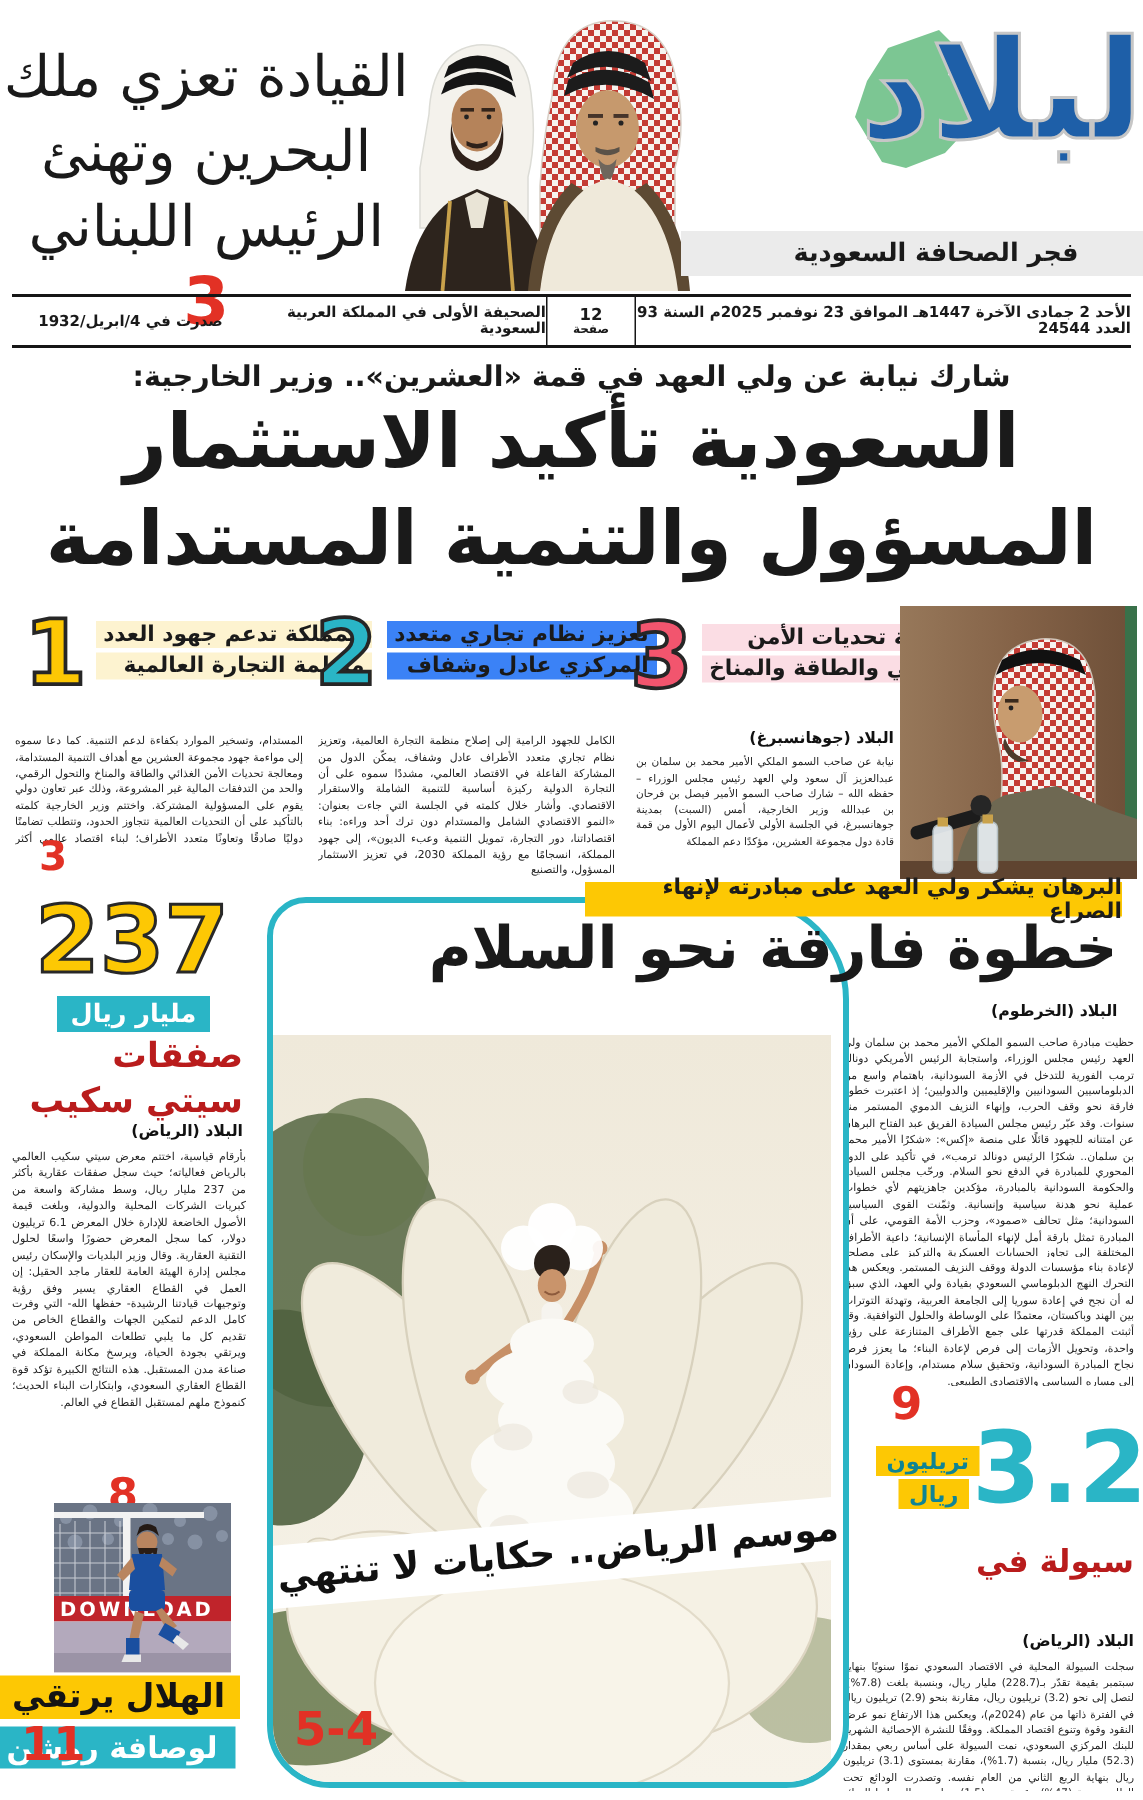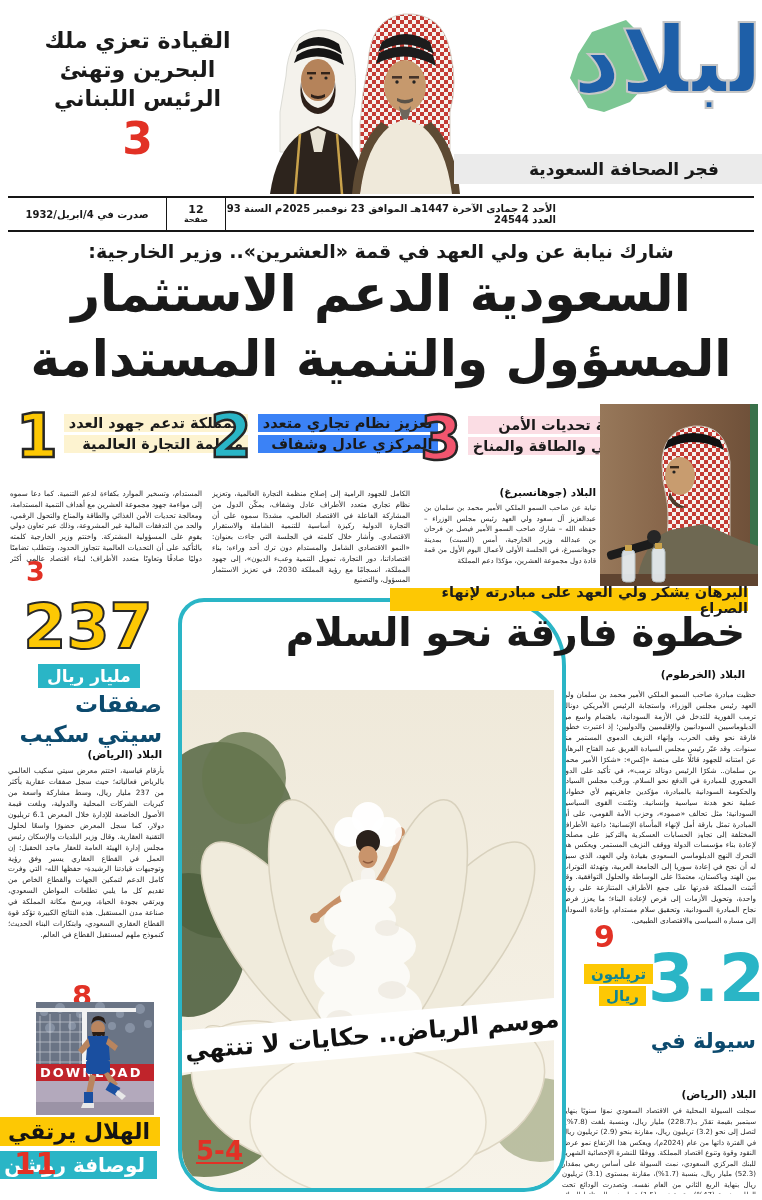--- a/index.html
+++ b/index.html
@@ -17,38 +17,38 @@
   .mainhead{font-weight:900;font-size:50px;line-height:1.05;direction:rtl;letter-spacing:-1px;}
   .bullet{display:flex;align-items:flex-start;gap:6px;}
   .bullet-num{font-size:60px;font-weight:900;line-height:.95;-webkit-text-stroke:2.5px #262626;}
   .bullet-lines{display:flex;flex-direction:column;gap:3px;direction:rtl;text-align:right;margin-top:6px;}
   .bullet-lines span{font-weight:800;font-size:14.5px;padding:1px 5px;white-space:nowrap;}
   .hl-y{background:#fdf3d0;}
   .hl-b{background:#3b82f6;}
   .hl-p{background:#fbdde4;}
   .badge-teal{background:#2ab5c6;color:#fff;font-weight:800;padding:2px 9px;font-size:17px;direction:rtl;display:inline-block;}
   .badge-yel{background:#fdc804;color:#0f8494;font-weight:900;padding:1px 7px;font-size:15px;direction:rtl;display:inline-block;}
-  .secthead{font-weight:900;direction:rtl;text-align:right;line-height:1.2;color:#0c4a6e;}
+  .secthead{font-weight:900;direction:rtl;text-align:right;line-height:1.2;color:#b91c1c;}
   .dateline{display:flex;align-items:stretch;border-top:2px solid #161616;border-bottom:2px solid #161616;
             font-size:10px;font-weight:bold;}
   .dateline>div{display:flex;align-items:center;justify-content:center;}
   .card{border:4px solid #2ab5c6;border-radius:26px 68px 42px 42px;overflow:hidden;background:#fff;}
   .caption-banner{background:#fff;transform:rotate(-5deg);font-weight:900;font-size:24px;direction:rtl;
                   text-align:center;padding:7px 10px;color:#111;}
   .banner-yel{background:#fdc804;color:#1c1c1c;font-weight:800;font-size:14.5px;direction:rtl;
               display:flex;align-items:center;justify-content:center;}
   svg{display:block;}
 </style>
 </head>
 <body>
 
 <div id="page">
 
   <div class="abs ctr" style="left:0;top:26px;width:275px;">
-    <div style="font-weight:700;font-size:22px;line-height:1.32;direction:rtl;">
+    <div style="font-weight:400;font-size:38px;line-height:1.32;direction:rtl;">
       <div>القيادة تعزي ملك</div>
       <div>البحرين وتهنئ</div>
       <div>الرئيس اللبناني</div>
     </div>
     <div class="pageref" style="font-size:44px;margin-top:4px;">3</div>
   </div>
 
   <div class="abs" style="left:252px;top:0;width:212px;height:194px;">
     <svg width="212" height="194" viewBox="0 0 212 194">
       <defs>
@@ -96,29 +96,30 @@
   <div class="abs" style="left:452px;top:0;width:306px;height:192px;padding-left:38px;">
     <svg class="abs" style="right:118px;top:16px;" width="120" height="104" viewBox="0 0 120 104">
       <path d="M34,16 L68,4 L78,14 L74,34 L96,44 L98,58 L72,86 L46,96 L30,92 L12,62 L20,38 Z" fill="#7cc693"></path>
     </svg>
     <div class="abs rtl" style="right:2px;top:-8px;width:300px;text-align:right;font-size:92px;font-weight:900;color:#1e5fa8;-webkit-text-stroke:2px #c6c6c6;line-height:1.5;">البلاد</div>
     <div class="abs ctr rtl" style="left:2px;right:2px;top:154px;height:30px;background:#ebebeb;font-weight:900;font-size:17px;line-height:30px;">فجر الصحافة السعودية</div>
   </div>
 
   <div class="abs dateline" style="left:8px;right:8px;top:196px;height:32px;">
     <div style="width:158px;" class="rtl">صدرت في 4/ابريل/1932</div>
+    <div style="flex:1;" class="rtl">الصحيفة الأولى في المملكة العربية السعودية</div>
     <div style="width:58px;border-left:1.5px solid #161616;border-right:1.5px solid #161616;flex-direction:column;line-height:1.1;">
       <span style="font-size:11px;">12</span>
       <span style="font-size:8px;" class="rtl">صفحة</span>
     </div>
     <div style="width:330px;" class="rtl">الأحد 2 جمادى الآخرة 1447هـ الموافق 23 نوفمبر 2025م السنة 93 العدد 24544</div>
   </div>
 
   <div class="abs ctr kicker" style="left:0;right:0;top:240px;">شارك نيابة عن ولي العهد في قمة «العشرين».. وزير الخارجية:</div>
-  <div class="abs ctr mainhead" style="left:0;right:0;top:268px;">السعودية الدعم الاستثمار</div>
+  <div class="abs ctr mainhead" style="left:0;right:0;top:268px;">السعودية تأكيد الاستثمار</div>
   <div class="abs ctr mainhead" style="left:0;right:0;top:333px;">المسؤول والتنمية المستدامة</div>
 
   <div class="abs bullet" style="left:16px;top:408px;">
     <span class="bullet-num" style="color:#fdc804;">1</span>
     <span class="bullet-lines">
       <span class="hl-y">المملكة تدعم جهود العدد</span>
       <span class="hl-y">منظمة التجارة العالمية</span>
     </span>
   </div>
   <div class="abs bullet" style="left:210px;top:408px;">
@@ -224,21 +225,21 @@
             <ellipse cx="158" cy="330" rx="14" ry="10"></ellipse>
           </g>
         </g>
 
         <ellipse cx="96" cy="402" rx="92" ry="64" transform="rotate(28 96 402)" fill="#f5f1e4" stroke="#ddd5c2" stroke-width="1.5"></ellipse>
         <ellipse cx="276" cy="402" rx="92" ry="64" transform="rotate(-28 276 402)" fill="#f5f1e4" stroke="#ddd5c2" stroke-width="1.5"></ellipse>
         <ellipse cx="186" cy="432" rx="118" ry="76" fill="#f8f4e9" stroke="#e2dbc9" stroke-width="1.5"></ellipse>
       </svg>
     </div>
     <div class="abs caption-banner" style="left:-12px;right:-12px;top:412px;">موسم الرياض.. حكايات لا تنتهي</div>
-    <div class="abs pageref" style="left:14px;top:536px;font-size:26px;text-decoration:underline;">5-4</div>
+    <div class="abs pageref" style="left:14px;top:536px;font-size:31px;">5-4</div>
   </div>
 
   <div class="abs banner-yel" style="right:14px;top:588px;width:358px;height:23px;z-index:3;">البرهان يشكر ولي العهد على مبادرته لإنهاء الصراع</div>
   <div class="abs rtl" style="right:17px;top:610px;z-index:2;font-weight:900;font-size:39px;letter-spacing:-1px;">خطوة فارقة نحو السلام</div>
   <div class="abs byline" style="right:17px;top:668px;z-index:2;">البلاد (الخرطوم)</div>
   <div class="abs bodytext" style="left:562px;top:690px;width:194px;height:148px;">حظيت مبادرة صاحب السمو الملكي الأمير محمد بن سلمان ولي العهد رئيس مجلس الوزراء، واستجابة الرئيس الأمريكي دونالد ترمب الفورية للتدخل في الأزمة السودانية، باهتمام واسع من الدبلوماسيين السودانيين والإقليميين والدوليين؛ إذ اعتبرت خطوة فارقة نحو وقف الحرب، وإنهاء النزيف الدموي المستمر منذ سنوات. وقد عبّر رئيس مجلس السيادة الفريق عبد الفتاح البرهان عن امتنانه للجهود قائلًا على منصة «إكس»: «شكرًا الأمير محمد بن سلمان.. شكرًا الرئيس دونالد ترمب»، في تأكيد على الدور المحوري للمبادرة في الدفع نحو السلام. ورحّب مجلس السيادة والحكومة السودانية بالمبادرة، مؤكدين جاهزيتهم لأي خطوات عملية نحو هدنة سياسية وإنسانية. وثمّنت القوى السياسية السودانية؛ مثل تحالف «صمود»، وحزب الأمة القومي، على أن المبادرة تمثل بارقة أمل لإنهاء المأساة الإنسانية؛ داعية الأطراف المختلفة إلى تجاوز الحسابات العسكرية والتركيز على مصلحة الشعب. وأوضح الخبراء أن المبادرة السعودية تمثل امتدادًا لمسار دبلوماسي طويل؛ بدأته المملكة عبر مفاوضات «منبر جدة»، التي وضعت خارطة طريق واضحة؛</div>
   <div class="abs bodytext" style="left:562px;top:840px;width:194px;height:84px;">لإعادة بناء مؤسسات الدولة ووقف النزيف المستمر. ويعكس هذا التحرك النهج الدبلوماسي السعودي بقيادة ولي العهد، الذي سبق له أن نجح في إعادة سوريا إلى الجامعة العربية، وتهدئة التوترات بين الهند وباكستان، معتمدًا على الوساطة والحلول التوافقية. وقد أثبتت المملكة قدرتها على جمع الأطراف المتنازعة على رؤية واحدة، وتحويل الأزمات إلى فرص لإعادة البناء؛ ما يعزز فرص نجاح المبادرة السودانية، وتحقيق سلام مستدام، وإعادة السودان إلى مساره السياسي والاقتصادي الطبيعي.</div>
   <div class="abs pageref" style="left:594px;top:922px;font-size:30px;">9</div>
 
   <div class="abs" style="left:648px;top:946px;width:110px;text-align:center;font-weight:900;font-size:66px;line-height:1;color:#2ab5c6;">3.2</div>

